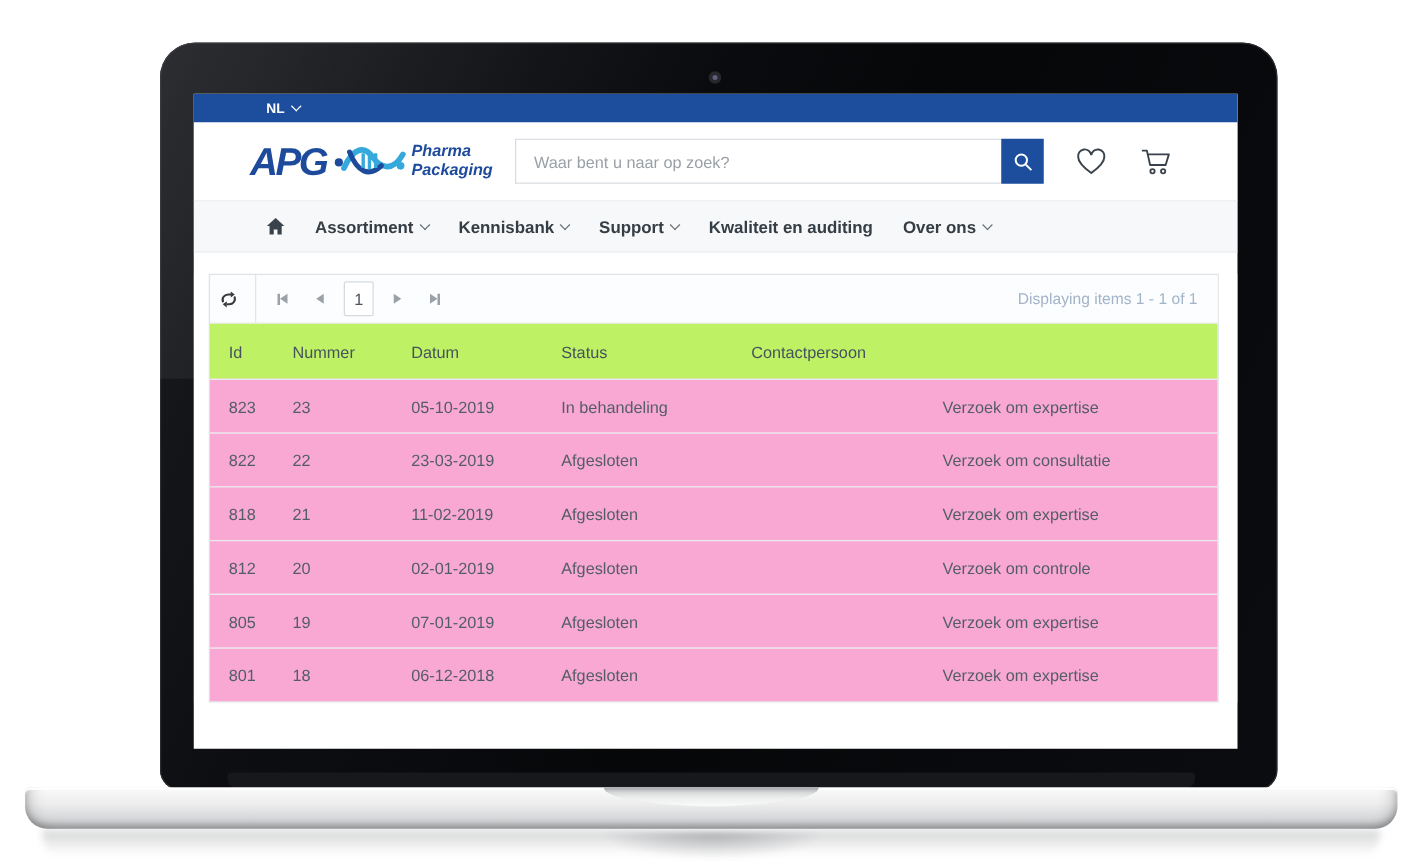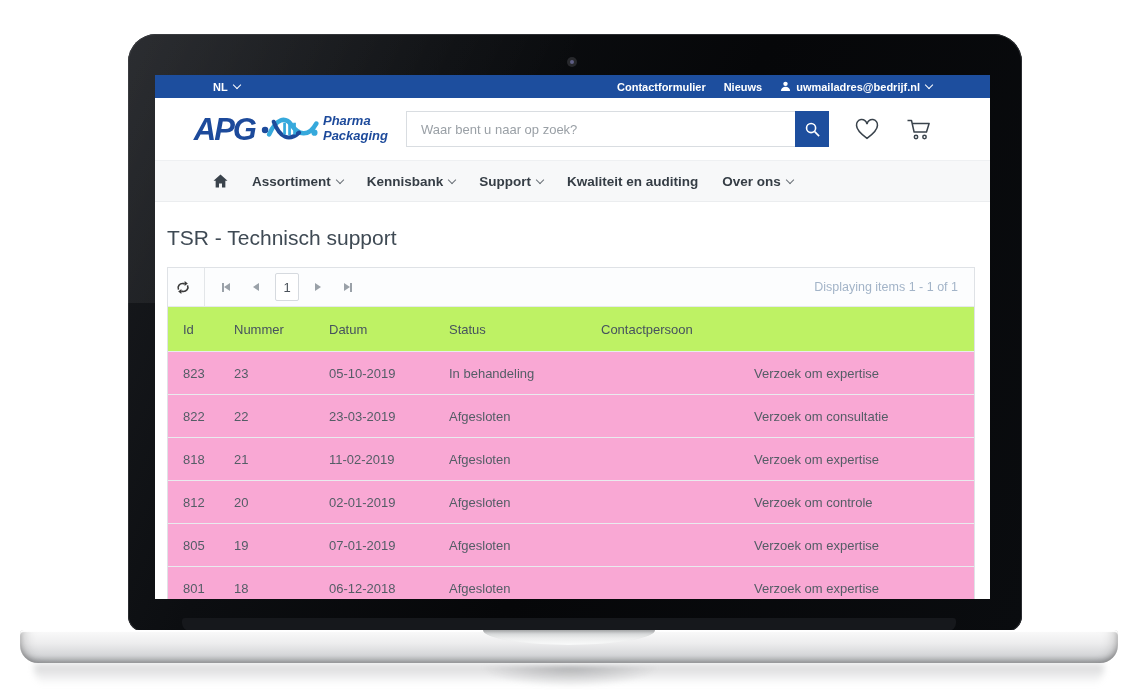--- a/index.html
+++ b/index.html
@@ -35,21 +35,21 @@
 
   
   .topbar{height:23px;background:#1d4e9e;display:flex;align-items:center;padding:0 58px;color:#fff;font-size:11px;font-weight:bold;}
   .topbar-right{margin-left:auto;display:flex;align-items:center;gap:18px;}
   .lang,.account,.toplink{display:flex;align-items:center;cursor:pointer;color:#fff;text-decoration:none;}
   .chev{display:inline-block;width:5px;height:5px;border-right:1.5px solid currentColor;border-bottom:1.5px solid currentColor;
     transform:rotate(45deg);margin-left:6px;margin-top:-3px;}
   .account svg{margin-right:5px;}
 
   
-  .siteheader{height:62px;display:flex;align-items:center;padding:0 58px 0 45px;background:#fff;justify-content:flex-end;}
+  .siteheader{height:62px;display:flex;align-items:center;padding:0 58px 0 45px;background:#fff;}
   .logo{display:flex;align-items:center;cursor:pointer;}
   .logo-apg{font-size:31px;font-weight:800;font-style:italic;color:#1d4a9b;letter-spacing:-2px;line-height:1;}
   .logo-dna{margin:0 4px 0 6px;}
   .logo-tag{font-style:italic;font-weight:bold;color:#1d4a9b;font-size:13px;line-height:1.15;}
   .search-wrap{display:flex;margin-left:18px;}
   .search-input{width:360px;height:34px;border:1px solid #d9dde1;border-right:none;padding:0 14px;font-size:13px;color:#0c4a6e;
     outline:none;font-family:inherit;}
   .search-input::placeholder{color:#9aa0a6;}
   .search-btn{width:34px;height:36px;background:#1d4e9e;border:none;display:flex;align-items:center;justify-content:center;cursor:pointer;}
   .hdr-icon{margin-left:25px;cursor:pointer;display:flex;align-items:center;}
@@ -96,32 +96,20 @@
     </div>
   <div class="hinge"></div>
 
   <div class="screen">
 
     <div class="topbar">
       <div class="lang">
         <span>NL</span>
         <i class="chev"></i>
       </div>
-      <div class="topbar-right">
-        <a class="toplink">Contactformulier</a>
-        <a class="toplink">Nieuws</a>
-        <div class="account">
-          <svg width="11" height="11" viewBox="0 0 12 12">
-            <circle cx="6" cy="3.1" r="2.4" fill="#fff"></circle>
-            <path d="M1 11 a5 4.6 0 0 1 10 0 z" fill="#fff"></path>
-          </svg>
-          <span>uwmailadres@bedrijf.nl</span>
-          <i class="chev"></i>
-        </div>
-      </div>
     </div>
 
     <div class="siteheader">
       <div class="logo">
         <span class="logo-apg">APG</span>
         <svg class="logo-dna" width="58" height="40" viewBox="0 0 64 42">
           <circle cx="4.5" cy="22" r="3.6" fill="#1d4a9b"></circle>
           <path d="M9 27 C17 9, 27 7, 34 17 C41 27, 52 31, 61 15" stroke="#36a9dc" stroke-width="5" fill="none" stroke-linecap="round"></path>
           <path d="M14 13 C21 31, 31 35, 42 25" stroke="#1d4a9b" stroke-width="4.5" fill="none" stroke-linecap="round"></path>
           <path d="M26 14 L26 27 M31.5 12 L31.5 28 M37 14 L37 27" stroke="#36a9dc" stroke-width="3"></path>
@@ -176,21 +164,20 @@
       <div class="nav-item">
         <span>Kwaliteit en auditing</span>
       </div>
       <div class="nav-item">
         <span>Over ons</span>
         <i class="chev"></i>
       </div>
     </div>
 
     <div class="main">
-      <h1 class="page-title">TSR - Technisch support</h1>
 
       <div class="grid">
 
         <div class="pager">
           <div class="pager-btn">
             <svg width="16" height="15" viewBox="0 0 18 16">
               <path d="M4 10.5 A5.2 4.8 0 0 1 9.5 3.6 L11 3.6" fill="none" stroke="#3a3a3a" stroke-width="1.8"></path>
               <path d="M14 5.5 A5.2 4.8 0 0 1 8.5 12.4 L7 12.4" fill="none" stroke="#3a3a3a" stroke-width="1.8"></path>
               <path d="M10.8 0.8 L14.4 3.6 L10.8 6.4 Z" fill="#3a3a3a"></path>
               <path d="M7.2 9.6 L3.6 12.4 L7.2 15.2 Z" fill="#3a3a3a"></path>

